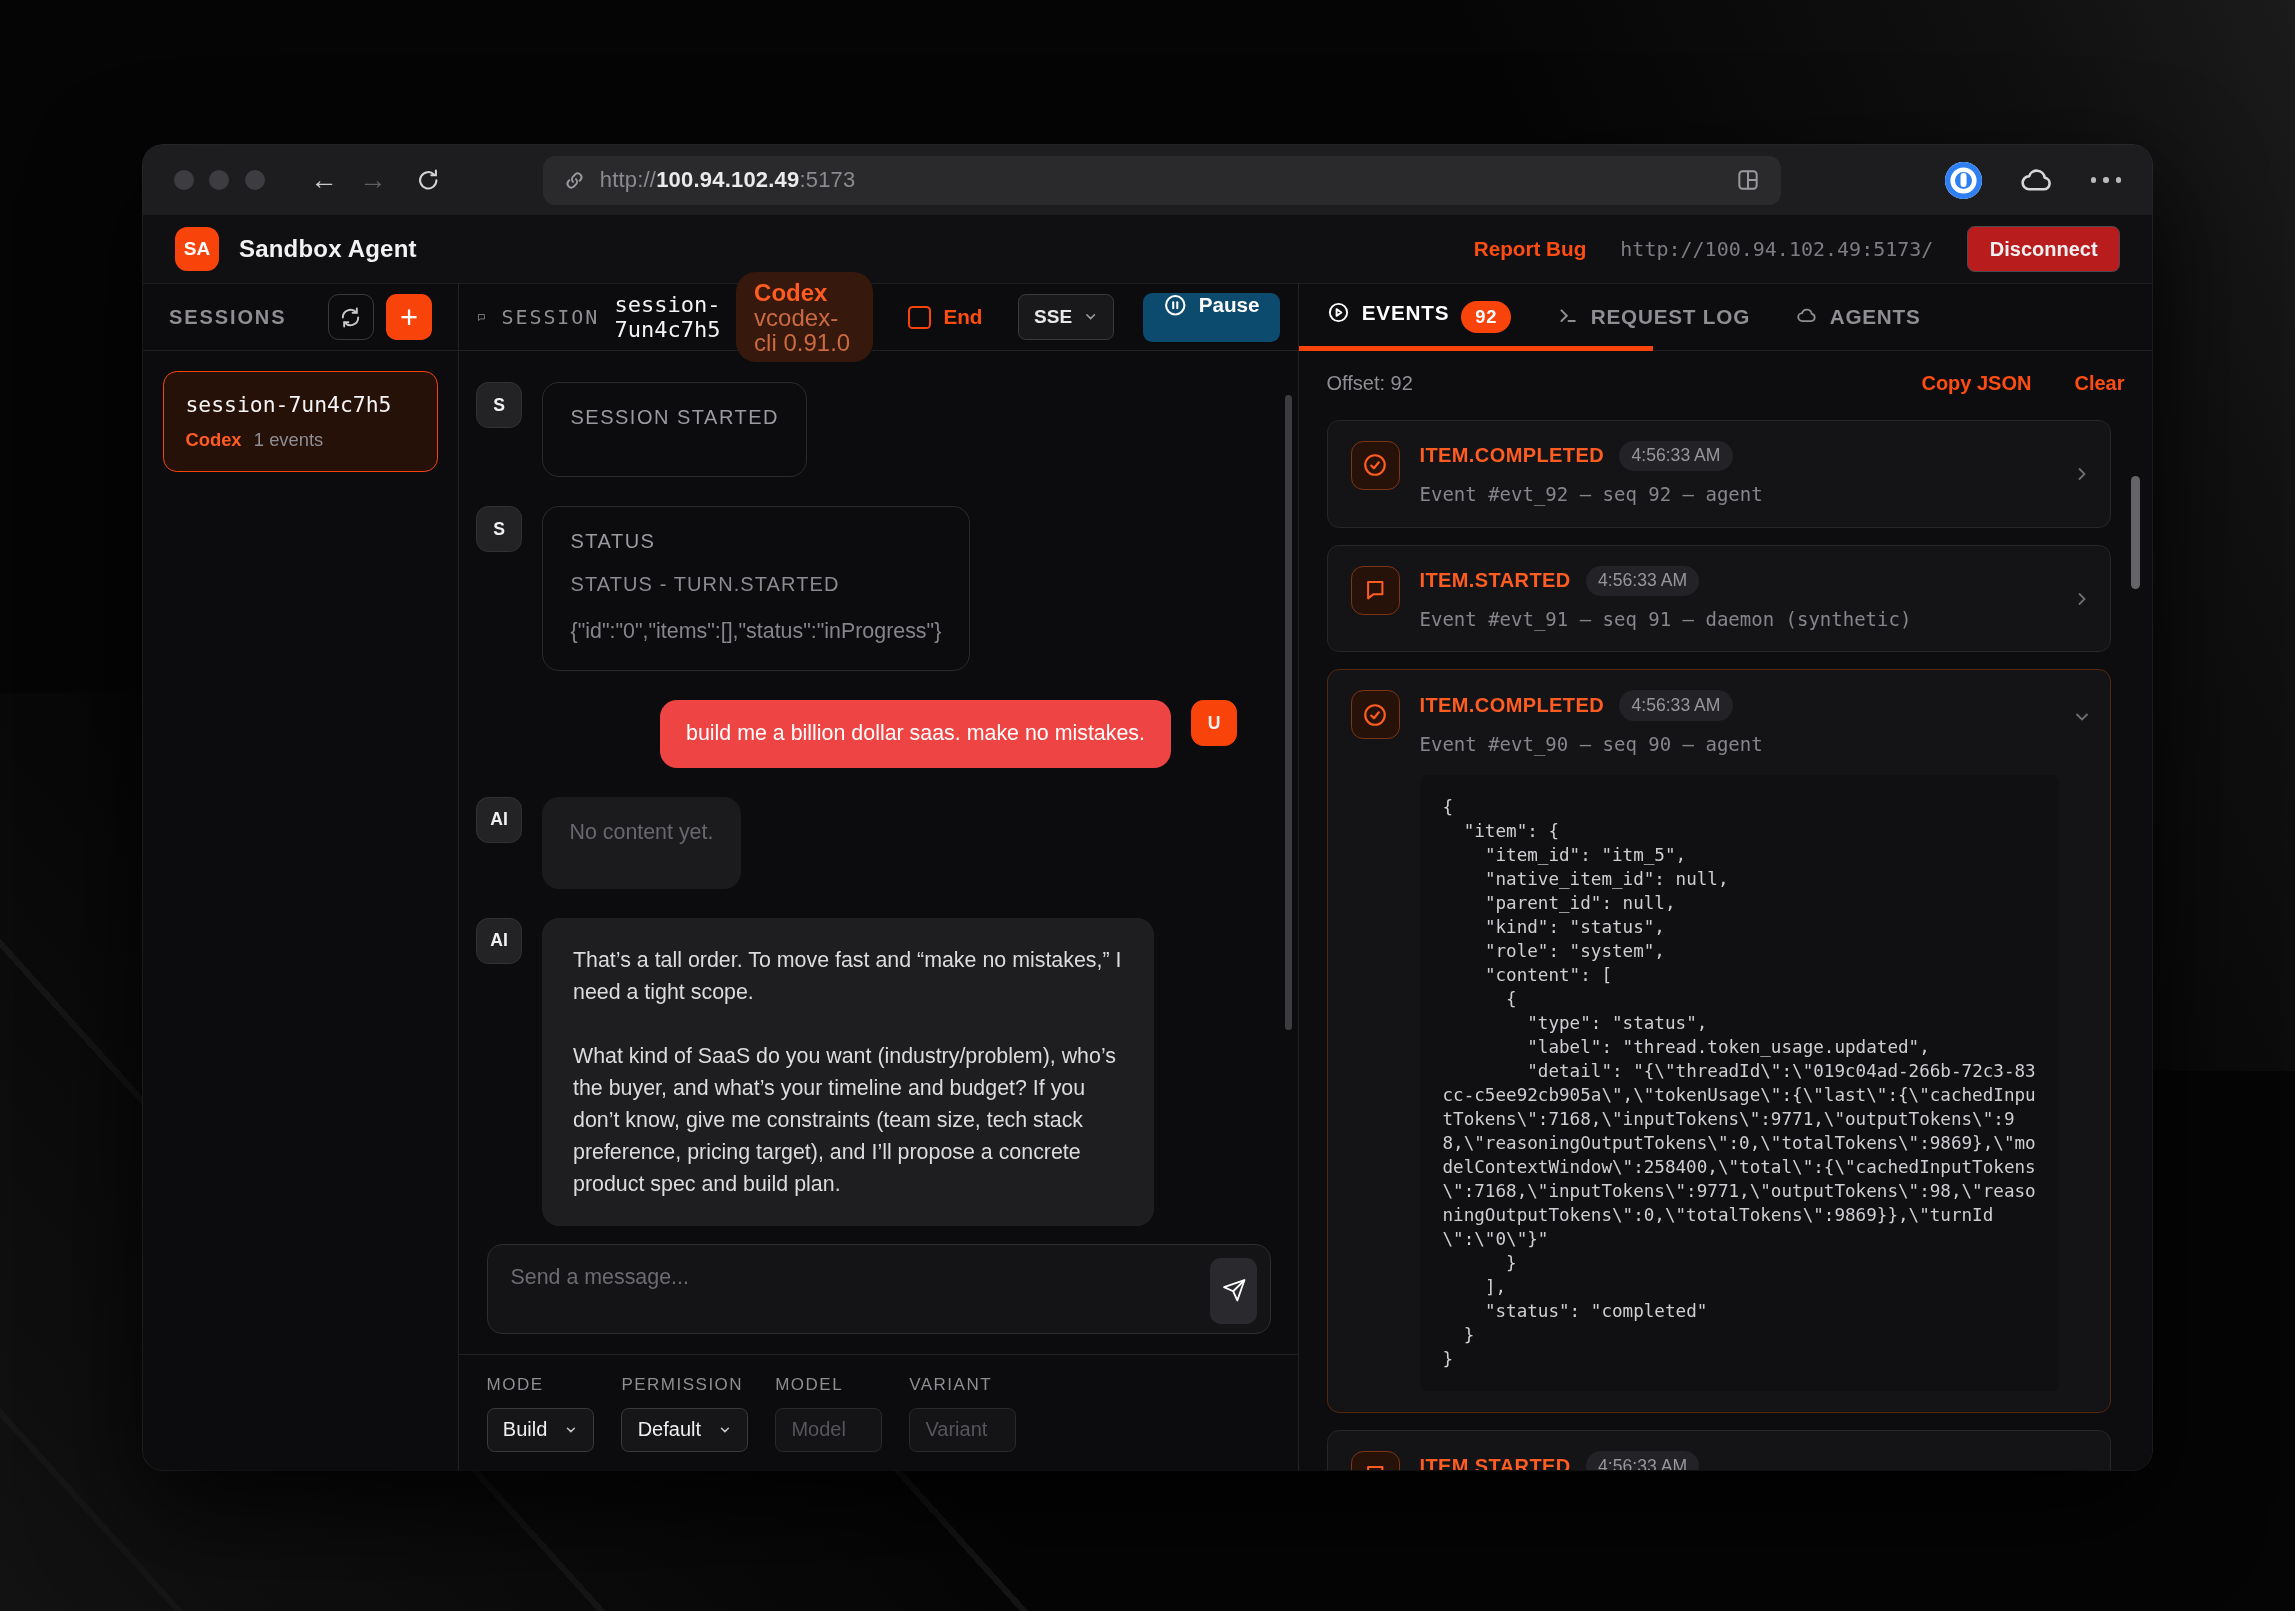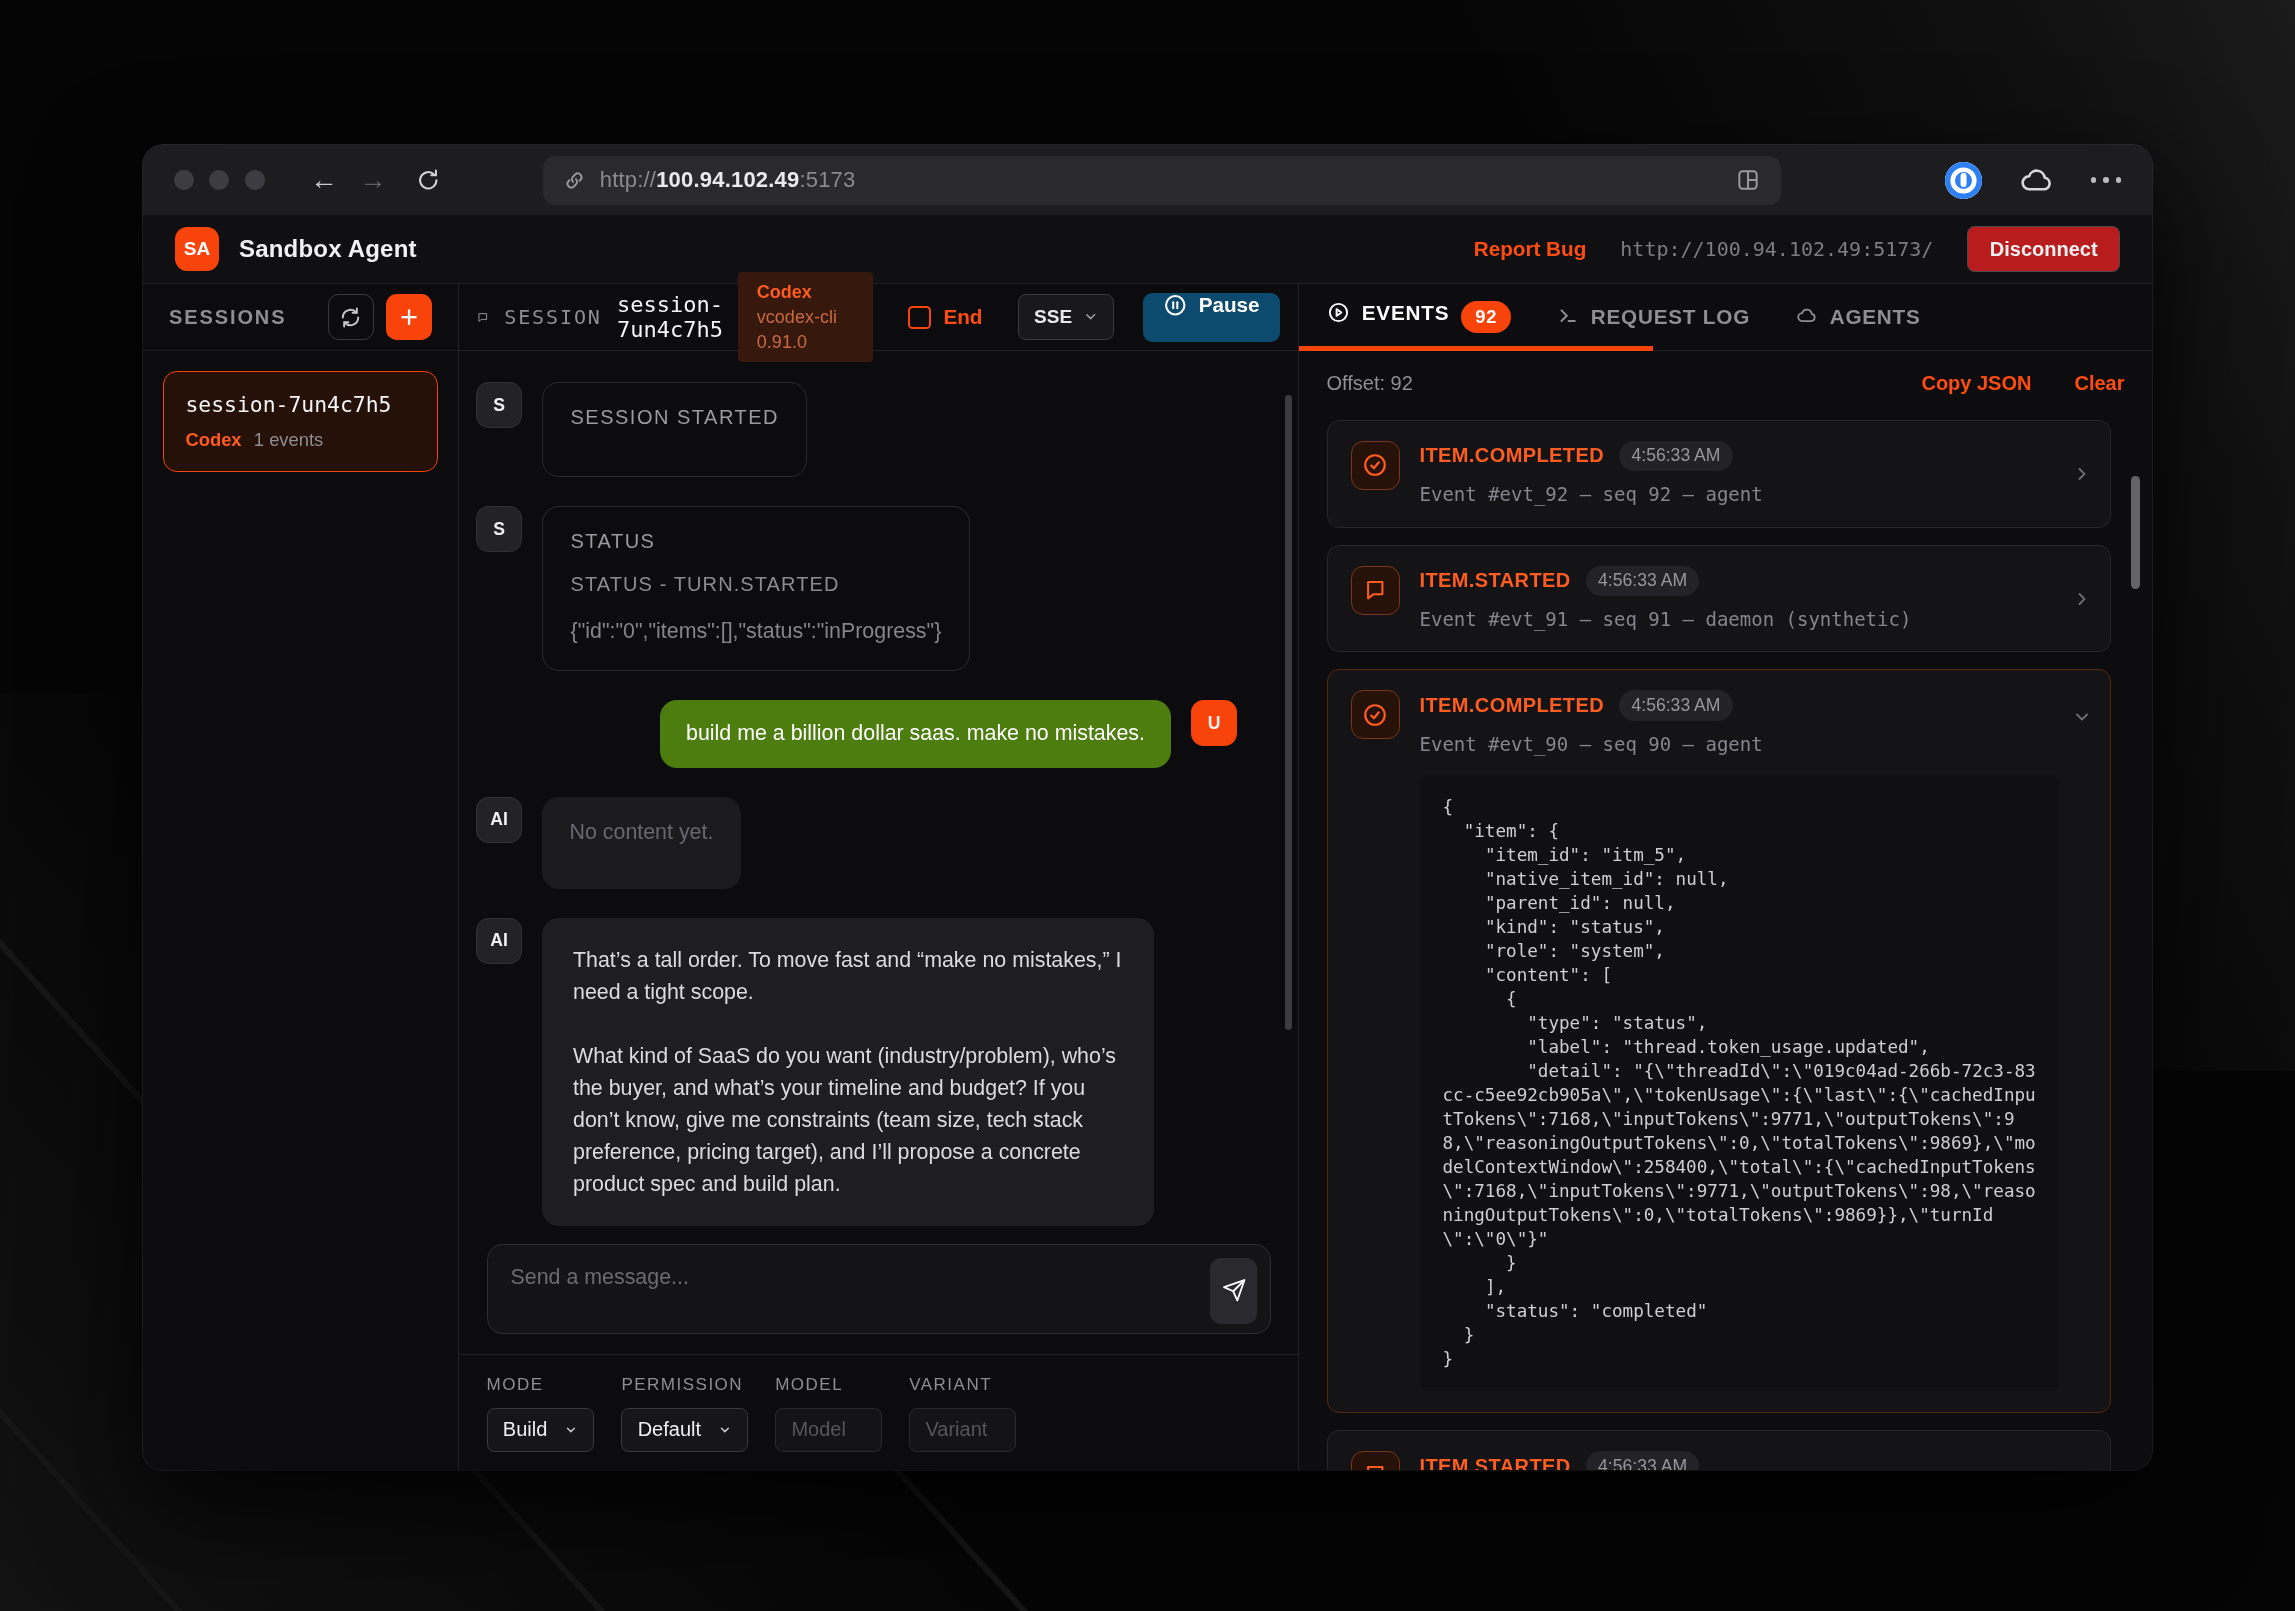--- a/index.html
+++ b/index.html
@@ -66,22 +66,22 @@
   .session-meta { margin-top:12.2px; display:flex; gap:12.2px; align-items:baseline; }
   .session-agent { color:#ff5c22; font-weight:bold; font-size:18.4px; }
   .session-count { color:#8e8e93; font-size:18.4px; }
 
   
   .chat { flex:1; min-width:0; display:flex; flex-direction:column; border-right:0.8px solid #232327; position:relative; }
   .chat-toolbar { height:67px; flex:none; border-bottom:0.8px solid #232327; display:flex; align-items:center;
     padding:0 18.4px; gap:15.3px; }
   .tb-label { color:#8e8e93; font-size:20px; letter-spacing:1.9px; }
   .tb-session { color:#f4f4f6; font-size:22px; }
-  .codex-badge { background:#36180c; border-radius:4px; padding:7.7px 18.4px; max-width:191px;
-    font-size:18px; line-height:25px; }
+  .codex-badge { background:#36180c; border-radius:20px; padding:7.7px 18.4px; max-width:191px;
+    font-size:24px; line-height:25px; }
   .codex-badge b { color:#ff5c22; font-weight:bold; }
   .codex-badge span { color:#c96a41; }
   .end-wrap { display:flex; align-items:center; gap:12.2px; margin-left:20px; }
   .end-box { width:23px; height:23px; border:2.3px solid #f8430a; border-radius:4.6px; }
   .end-label { color:#ff4d12; font-weight:bold; font-size:20.7px; }
   .sse { margin-left:20px; height:46px; background:#19191c; border:0.8px solid #3a3a3e; border-radius:7.7px;
     display:flex; align-items:center; gap:10.7px; padding:0 15.3px; color:#e8e8ea; font-size:19px; font-weight:bold; }
   .pausebtn { margin-left:13.8px; height:49px; background:#0c4a6e; border:none; border-radius:9.2px; color:#fff;
     display:flex; align-items:flex-start; gap:10.7px; padding:0 20px; font-size:20.7px; font-weight:bold; }
 
@@ -93,21 +93,21 @@
   .avatar { flex:none; width:46px; height:46px; border-radius:12.2px; background:#232326; border:0.8px solid #323236;
     color:#f0f0f2; font-weight:bold; font-size:17.6px; display:grid; place-items:center; }
   .avatar.u { background:#f8430a; border-color:#f8430a; }
   .bubble { max-width:612px; border-radius:17px; font-size:21.4px; }
   .bubble.outline { border:0.8px solid #2b2b2f; padding:23px 27.5px 47px; color:#9a9aa0; letter-spacing:1.5px; font-size:20px; }
   .bubble.status { border:0.8px solid #2b2b2f; padding:23px 27.5px; }
   .st-title { color:#9a9aa0; font-size:20px; letter-spacing:1.5px; }
   .st-sub { color:#8b8b91; font-size:20px; letter-spacing:1.1px; margin-top:20px; }
   .st-code { color:#85858c; font-size:21.4px; margin-top:20px; line-height:31px; word-break:break-all; }
   .msg.user { justify-content:flex-end; }
-  .bubble.user { background:#4d7c0f; color:#fff; padding:21.4px 26px; max-width:689px; }
+  .bubble.user { background:#ef4444; color:#fff; padding:21.4px 26px; max-width:689px; }
   .bubble.muted { background:#1b1b1e; color:#67676d; padding:23px 27.5px 44px; }
   .bubble.ai { background:#1e1e21; color:#dcdcdf; padding:26px 31px; line-height:32px; }
   .bubble.ai p + p { margin-top:32px; }
 
   .composer-wrap { flex:none; padding:10.7px 27.5px 0; }
   .composer { position:relative; height:90px; border:0.8px solid #2e2e32; background:#141416; border-radius:15.3px; }
   .composer textarea { width:100%; height:100%; background:transparent; border:none; outline:none; resize:none;
     color:#e6e6e9; font-size:21.4px; padding:20px 84px 20px 23px; font-family:"Liberation Sans",sans-serif; }
   .composer textarea::placeholder { color:#6b6b71; }
   .sendbtn { position:absolute; right:12.2px; top:12.2px; width:47px; height:66px; border:none; border-radius:10.7px;

